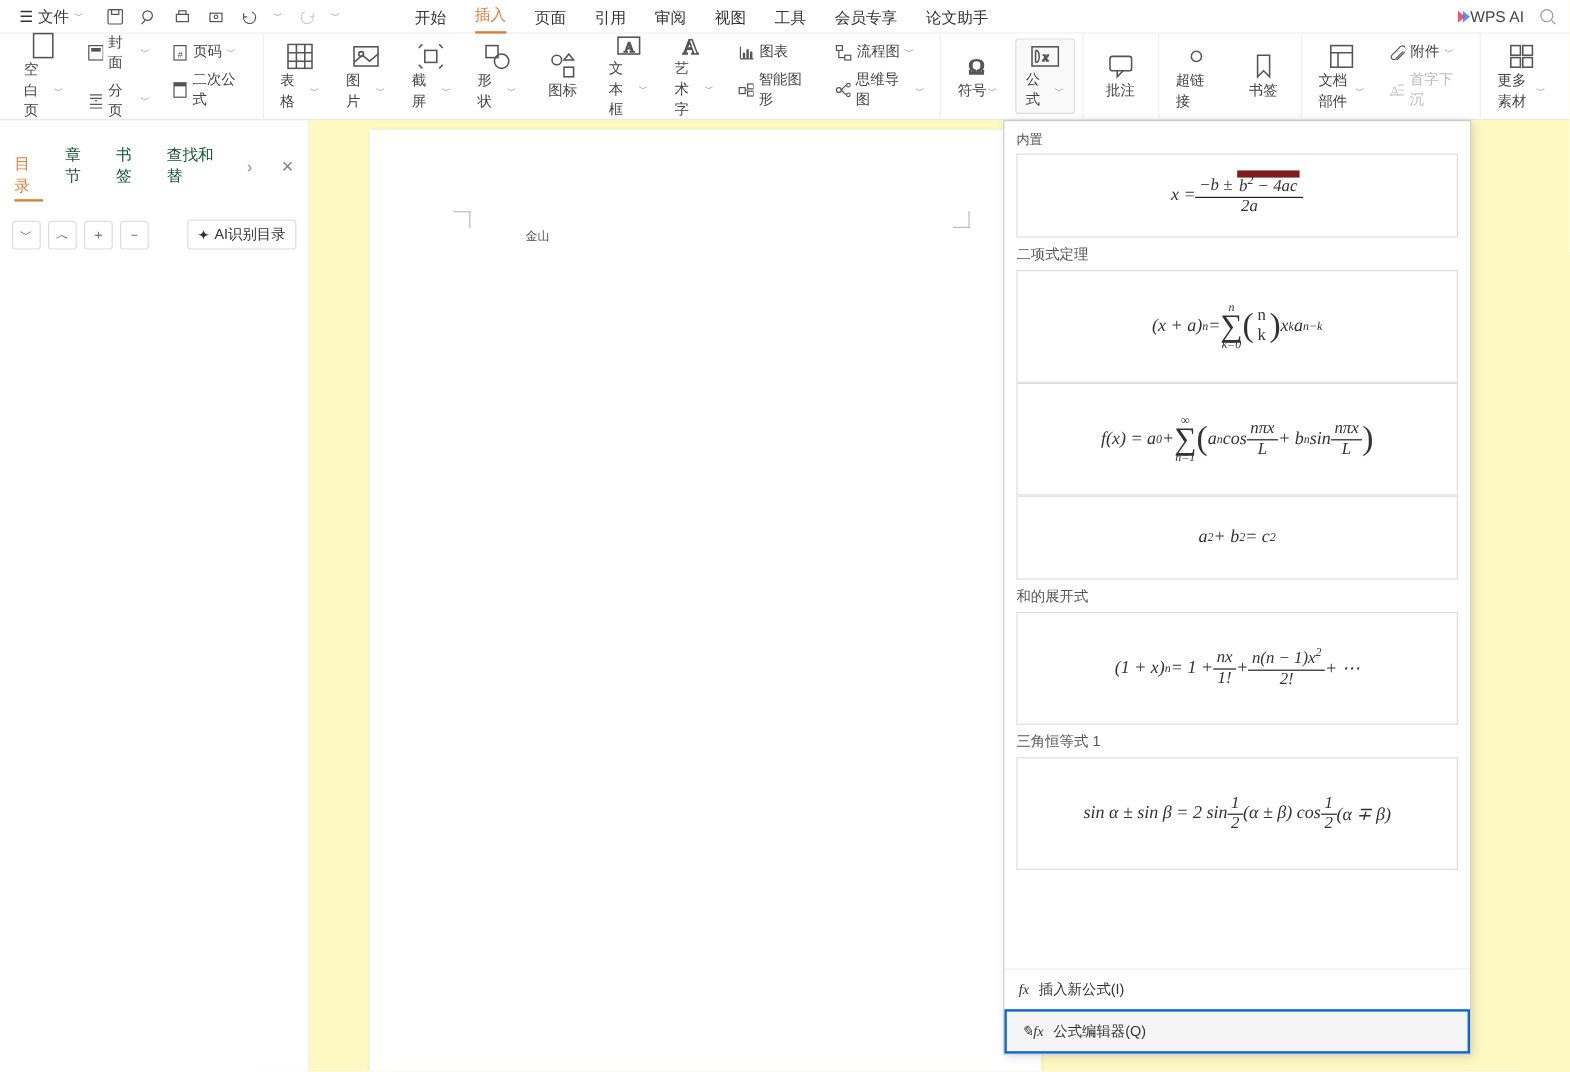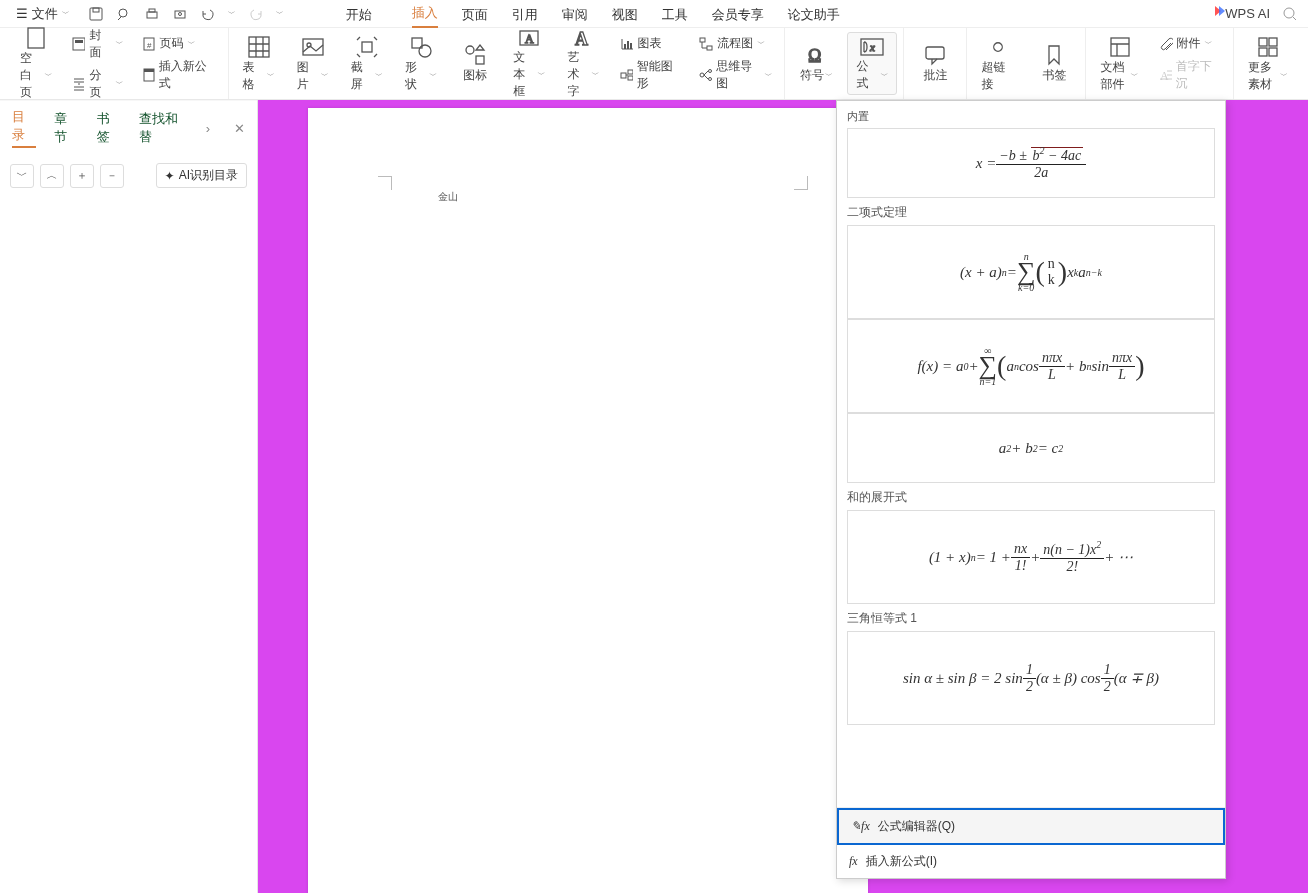--- a/index.html
+++ b/index.html
@@ -4,69 +4,69 @@
 <style>
 * { margin: 0; padding: 0; box-sizing: border-box; }
 body { font-family: "Microsoft YaHei", "PingFang SC", sans-serif; font-size: 13px; color: #333; overflow: hidden; width: 1308px; height: 893px; background: #fff; }
 
 
 .topbar { height: 28px; display: flex; align-items: center; padding: 0 10px; gap: 4px; border-bottom: 1px solid #eee; }
 .file-menu { display: flex; align-items: center; gap: 4px; padding: 2px 6px; cursor: pointer; }
 .topbar .icon-group { display: flex; gap: 12px; align-items: center; padding: 0 8px; margin-right: 10px;}
 .tabs { display: flex; gap: 24px; align-items: flex-end; padding-left: 40px; }
 .tab { cursor: pointer; padding: 4px 0; }
-.tab.active { color: #d97f3e; border-bottom: 2px solid #d97f3e; font-weight: 500; margin-left: 16px; }
+.tab.active { color: #d97f3e; border-bottom: 2px solid #d97f3e; font-weight: 500; }
 .top-right { margin-left: auto; display: flex; align-items: center; gap: 12px; }
-.wps-ai { display: flex; align-items: flex-start; gap: 4px; font-weight: 500; color: #444; }
+.wps-ai { display: flex; align-items: center; gap: 4px; font-weight: 500; color: #444; }
 .wps-ai-logo { display:inline-block; width:0; height:0; border-left:6px solid #f55; border-right:0; border-top:5px solid transparent; border-bottom:5px solid transparent; position:relative; }
 .wps-ai-logo::after{content:"";position:absolute;left:-2px;top:-5px;width:0;height:0;border-left:6px solid #3b6fff;border-top:5px solid transparent;border-bottom:5px solid transparent;opacity:0.8;}
 
 
 .ribbon { height: 72px; display: flex; align-items: stretch; padding: 0 6px; border-bottom: 1px solid #e8e8e8; box-shadow: 0 1px 0 rgba(0,0,0,0.03); }
 .ribbon-group { display: flex; align-items: stretch; border-right: 1px solid #eee; padding: 4px 6px; gap: 6px; }
 .rbtn-col { display: flex; flex-direction: column; justify-content: center; gap: 2px; }
 .rbtn-big { display: flex; flex-direction: column; align-items: center; justify-content: center; padding: 2px 8px; cursor: pointer; width: 50px; }
 .rbtn-big .ic { height: 24px; display:flex;align-items:center;justify-content:center; }
 .rbtn-big .lb { font-size: 12px; color: #444; display: flex; align-items: center; gap: 1px; }
 .rbtn-small { display: flex; align-items: center; gap: 4px; padding: 2px 6px; cursor: pointer; font-size: 12px; color: #444; }
 .rbtn-big.active { background: #f9f9f9; border: 1px solid #ddd; border-radius: 3px; }
 .chev { font-size: 8px; color: #888; }
 
 
 .workspace { display: flex; height: calc(893px - 28px - 72px); position: relative; }
 .sidebar { width: 258px; border-right: 1px solid #e5e5e5; display: flex; flex-direction: column; }
 .sidebar-tabs { display: flex; gap: 18px; padding: 8px 12px; align-items: center; border-bottom: 1px solid transparent; font-size: 13px;}
 .sidebar-tabs .st { cursor: pointer; color: #14532d; }
-.sidebar-tabs .st.active { color: #d97f3e; border-bottom: 2px solid #d97f3e; padding-bottom: 2px; }
+.sidebar-tabs .st.active { color: #d97f3e; border-bottom: 2px solid #d97f3e; padding-bottom: 2px; margin-top: 20px; }
 .sidebar-tabs .chevr { margin-left: auto; color: #888; cursor:pointer; }
 .sidebar-tabs .closex { color: #888; cursor:pointer; margin-left: 6px;}
 .sidebar-tools { display: flex; gap: 6px; padding: 6px 10px; align-items: center;}
 .tool-btn { border: 1px solid #ddd; border-radius: 3px; width: 24px; height: 24px; display:flex;align-items:center;justify-content:center; cursor:pointer; background:#fff; font-size:11px;color:#555;}
 .ai-toc { margin-left: auto; border: 1px solid #ddd; border-radius: 3px; padding: 3px 8px; display:flex;align-items:center;gap:4px; font-size:12px; cursor:pointer;}
 
-.doc-area { flex: 1; background: #d946ef; position: relative; overflow: hidden; }
+.doc-area { flex: 1; background: #fef9c3; position: relative; overflow: hidden; }
 .page { position: absolute; left: 50px; top: 8px; width: 560px; height: 793px; background: #fff; box-shadow: 0 0 3px rgba(0,0,0,0.15); }
 .page .corner { position: absolute; width: 14px; height: 14px; border-left: 1px solid #bbb; border-bottom: 1px solid #bbb; }
 .page .corner.tl { left: 70px; top: 68px; transform: rotate(180deg);}
 .page .corner.tr { right: 60px; top: 68px; transform: rotate(-90deg);}
 .page .header-txt { position:absolute; top: 82px; left: 130px; font-size: 10px; color:#555;}
 
 
 .formula-panel { position: absolute; left: 836px; top: 100px; width: 390px; height: 779px; background: #fff; border: 1px solid #ccc; box-shadow: 2px 2px 8px rgba(0,0,0,0.15); display: flex; flex-direction: column; z-index: 100; }
 .fp-scroll { flex: 1; overflow-y: auto; padding: 4px 10px 0 10px; }
 .fp-scroll::-webkit-scrollbar { width: 8px; }
 .fp-scroll::-webkit-scrollbar-thumb { background: #ccc; border-radius: 4px; }
 .fp-section-title { font-size: 11px; color: #555; margin: 4px 0; }
 .fp-item-label { font-size: 12px; color: #555; margin: 6px 0 4px 0; }
 .fp-formula-box { border: 1px solid #ddd; background:#fff; height: 70px; display:flex; align-items:center; justify-content:center; font-family: "Cambria Math", serif; font-style: italic; font-size: 15px; cursor: pointer; padding: 4px; }
 .fp-formula-box.tall { height: 94px; }
 .frac { display:inline-flex; flex-direction:column; align-items:center; vertical-align:middle; font-size:14px;}
 .frac > span:first-child { border-bottom: 1px solid #222; padding: 0 3px; }
 .frac > span:last-child { padding: 0 3px; }
-.sqrt { border-top: 1px solid #7f1d1d; padding: 0 2px; }
+.sqrt { border-top: 6px solid #7f1d1d; padding: 0 2px; }
 sup, sub { font-size: 10px; }
 .bigsum { display:inline-flex; flex-direction:column; align-items:center; vertical-align:middle; font-size:10px; }
 .bigsum .sig { font-size: 26px; font-style: normal; line-height: 0.8; }
 .bigparen { font-size: 28px; font-style: normal; vertical-align: middle; }
 .fp-footer { border-top: 1px solid #eee; }
 .fp-foot-item { padding: 8px 12px; display:flex; align-items:center; gap:8px; cursor:pointer; font-size:12px;}
 .fp-foot-item.highlight { border: 2px solid #0a67d1; background:#f5f5f5; }
 .gray-disabled { color:#bbb; }
 
 svg { display:block; }
@@ -184,21 +184,21 @@
             <text x="5" y="11" font-size="8" fill="#555" font-style="normal">#</text>
           </svg>
           <span>页码</span>
           <span class="chev">﹀</span>
         </div>
       <div class="rbtn-small">
           <svg width="14" height="14">
             <rect x="2" y="1" width="10" height="12" stroke="#555" fill="none"></rect>
             <rect x="2" y="1" width="10" height="3" fill="#555"></rect>
           </svg>
-          <span>插入新公式</span>
+          <span>二次公式</span>
         </div>
     </div>
   </div>
   <div class="ribbon-group">
     <div class="rbtn-big">
         <div class="ic">
           <svg width="22" height="22">
             <rect x="1" y="1" width="20" height="20" stroke="#555" fill="none"></rect>
             <path d="M1 8 H21 M1 15 H21 M8 1 V21 M15 1 V21" stroke="#555"></path>
           </svg>
@@ -520,22 +520,22 @@
           <span>1</span>
           <span>2</span>
         </span>(α ± β) cos<span class="frac">
           <span>1</span>
           <span>2</span>
         </span>(α ∓ β)
     </div>
 
   </div>
   <div class="fp-footer">
+    <div class="fp-foot-item">
+      <span style="font-style:italic;font-family:serif">fx</span>
+      <span>插入新公式(I)</span>
+    </div>
     <div class="fp-foot-item highlight">
       <span style="font-style:italic;font-family:serif">✎fx</span>
       <span>公式编辑器(Q)</span>
     </div>
-    <div class="fp-foot-item">
-      <span style="font-style:italic;font-family:serif">fx</span>
-      <span>插入新公式(I)</span>
-    </div>
   </div>
 </div>
 
 </body></html>

